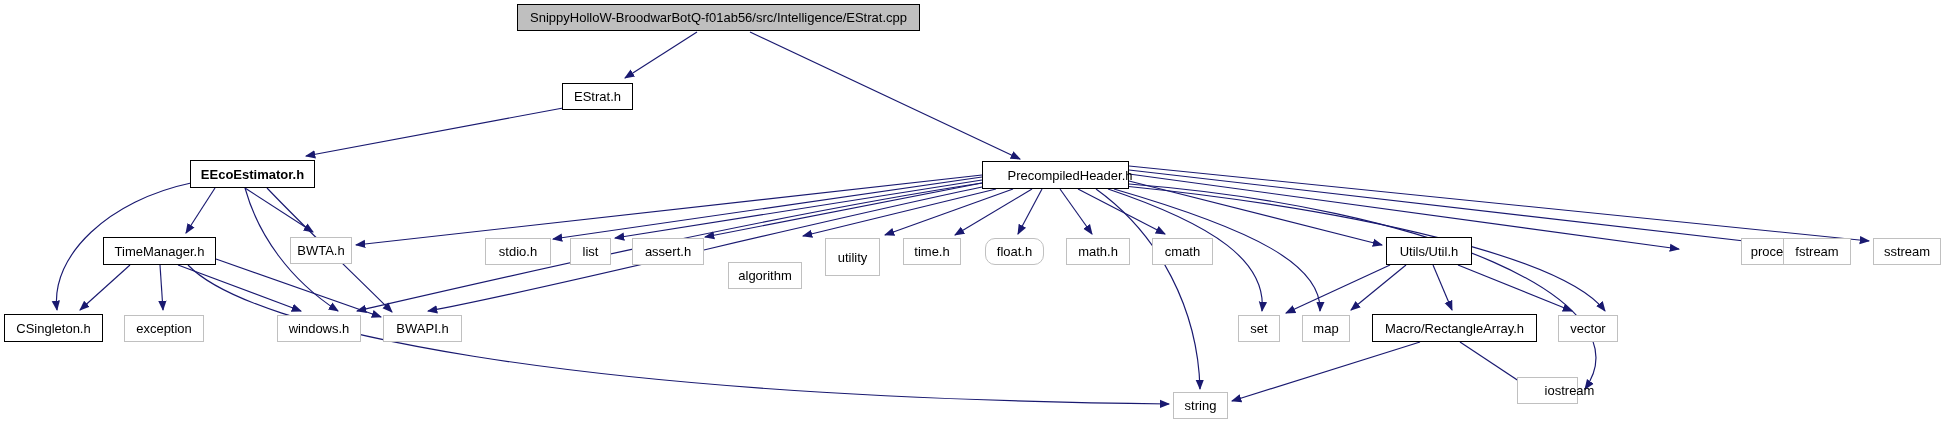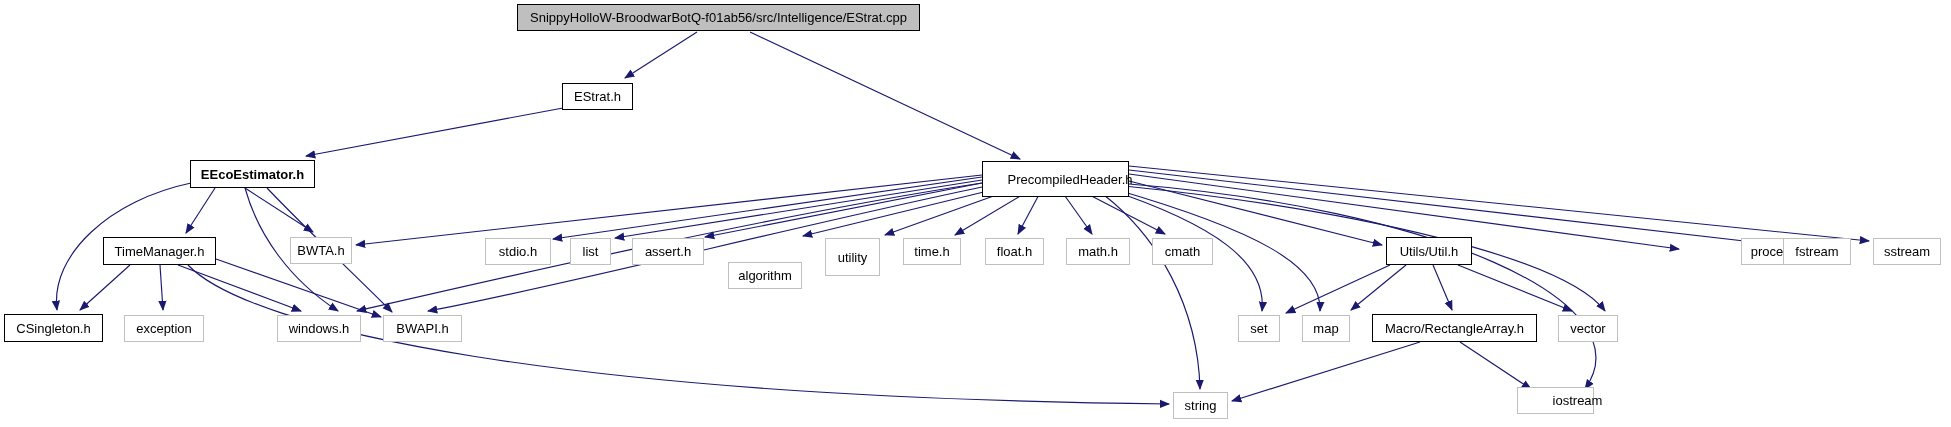--- a/index.html
+++ b/index.html
@@ -98,39 +98,39 @@
       <path d="M1406,265 L1351,310" class="edge" marker-end="url(#arrowhead)"></path>
       <path d="M1433,265 L1452,310" class="edge" marker-end="url(#arrowhead)"></path>
       <path d="M1458,265 L1572,311" class="edge" marker-end="url(#arrowhead)"></path>
       <path d="M1420,342 L1232,401" class="edge" marker-end="url(#arrowhead)"></path>
       <path d="M1460,342 L1531,389" class="edge" marker-end="url(#arrowhead)"></path>
     </svg>
 
 <div class="node title" style="left: 517px; top: 4px; width: 403px; height: 27px;">SnippyHolloW-BroodwarBotQ-f01ab56/src/Intelligence/EStrat.cpp</div>
     <div class="node linked" style="left: 562px; top: 83px; width: 71px; height: 27px;">EStrat.h</div>
     <div class="node linked" style="left: 190px; top: 160px; width: 125px; height: 28px; font-weight: bold;">EEcoEstimator.h</div>
-    <div class="node linked" style="left: 982px; top: 161px; width: 147px; height: 36px; padding-left: 29px;">PrecompiledHeader.h</div>
+    <div class="node linked" style="left: 982px; top: 161px; width: 147px; height: 28px; padding-left: 29px;">PrecompiledHeader.h</div>
     <div class="node linked" style="left: 103px; top: 237px; width: 113px; height: 28px;">TimeManager.h</div>
     <div class="node plain" style="left: 290px; top: 237px; width: 62px; height: 27px;">BWTA.h</div>
     <div class="node plain" style="left: 485px; top: 238px; width: 66px; height: 27px;">stdio.h</div>
     <div class="node plain" style="left: 570px; top: 238px; width: 41px; height: 27px; text-align: center;">list</div>
     <div class="node plain" style="left: 632px; top: 238px; width: 72px; height: 27px;">assert.h</div>
     <div class="node plain" style="left: 728px; top: 238px; width: 74px; height: 27px; margin-top: 24px;">algorithm</div>
     <div class="node plain" style="left: 825px; top: 238px; width: 55px; height: 38px;">utility</div>
     <div class="node plain" style="left: 903px; top: 238px; width: 58px; height: 27px;">time.h</div>
-    <div class="node plain" style="left: 985px; top: 238px; width: 59px; height: 27px;">float.h</div>
+    <div class="node plain" style="left: 985px; top: 238px; width: 59px; height: 27px; border-radius: 10px;">float.h</div>
     <div class="node plain" style="left: 1066px; top: 238px; width: 64px; height: 27px;">math.h</div>
     <div class="node plain" style="left: 1152px; top: 238px; width: 61px; height: 27px;">cmath</div>
     <div class="node linked" style="left: 1386px; top: 237px; width: 86px; height: 28px;">Utils/Util.h</div>
     <div class="node plain" style="left: 1741px; top: 238px; width: 76px; height: 27px;">process.h</div>
     <div class="node plain" style="left: 1783px; top: 238px; width: 68px; height: 27px;">fstream</div>
     <div class="node plain" style="left: 1873px; top: 238px; width: 68px; height: 27px;">sstream</div>
     <div class="node linked" style="left: 4px; top: 314px; width: 99px; height: 28px;">CSingleton.h</div>
     <div class="node plain" style="left: 124px; top: 315px; width: 80px; height: 27px;">exception</div>
     <div class="node plain" style="left: 277px; top: 315px; width: 84px; height: 27px;">windows.h</div>
     <div class="node plain" style="left: 383px; top: 315px; width: 79px; height: 27px;">BWAPI.h</div>
     <div class="node plain" style="left: 1238px; top: 315px; width: 42px; height: 27px;">set</div>
     <div class="node plain" style="left: 1302px; top: 315px; width: 48px; height: 27px;">map</div>
     <div class="node linked" style="left: 1372px; top: 314px; width: 165px; height: 28px;">Macro/RectangleArray.h</div>
     <div class="node plain" style="left: 1558px; top: 315px; width: 60px; height: 27px;">vector</div>
     <div class="node plain" style="left: 1173px; top: 392px; width: 55px; height: 27px;">string</div>
-    <div class="node plain" style="left: 1517px; top: 387px; width: 77px; height: 27px; padding-left: 44px;">iostream</div>
+    <div class="node plain" style="left: 1517px; top: 377px; width: 61px; height: 27px; padding-left: 44px;">iostream</div>
   </div>
 
 </body></html>

